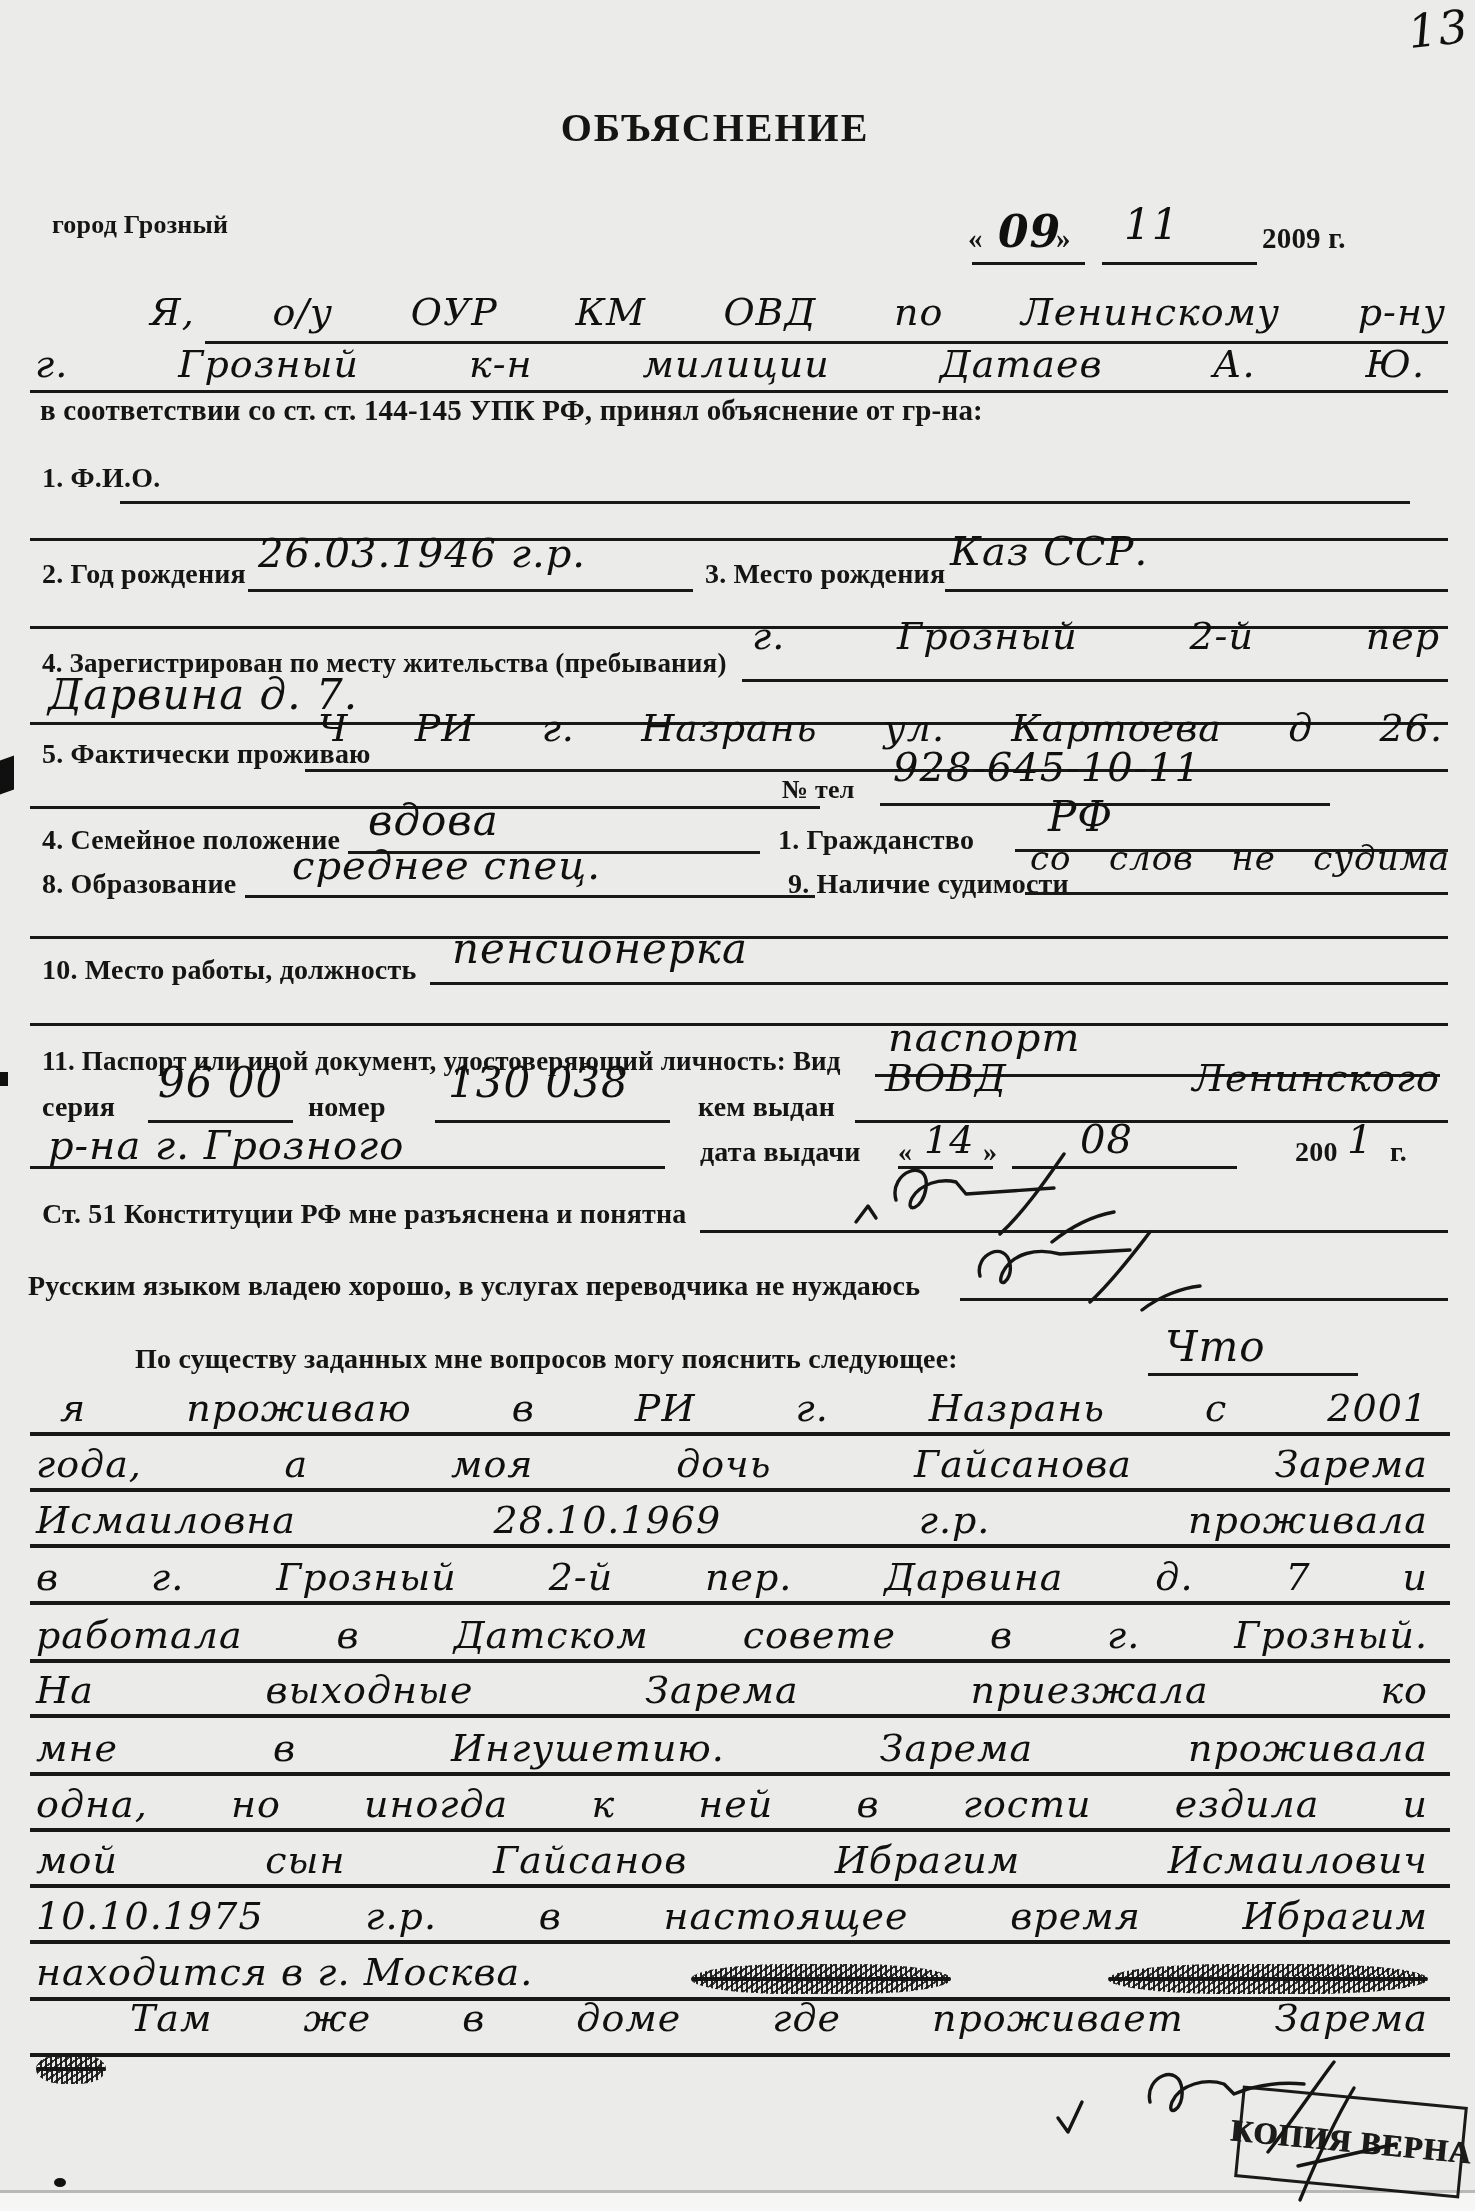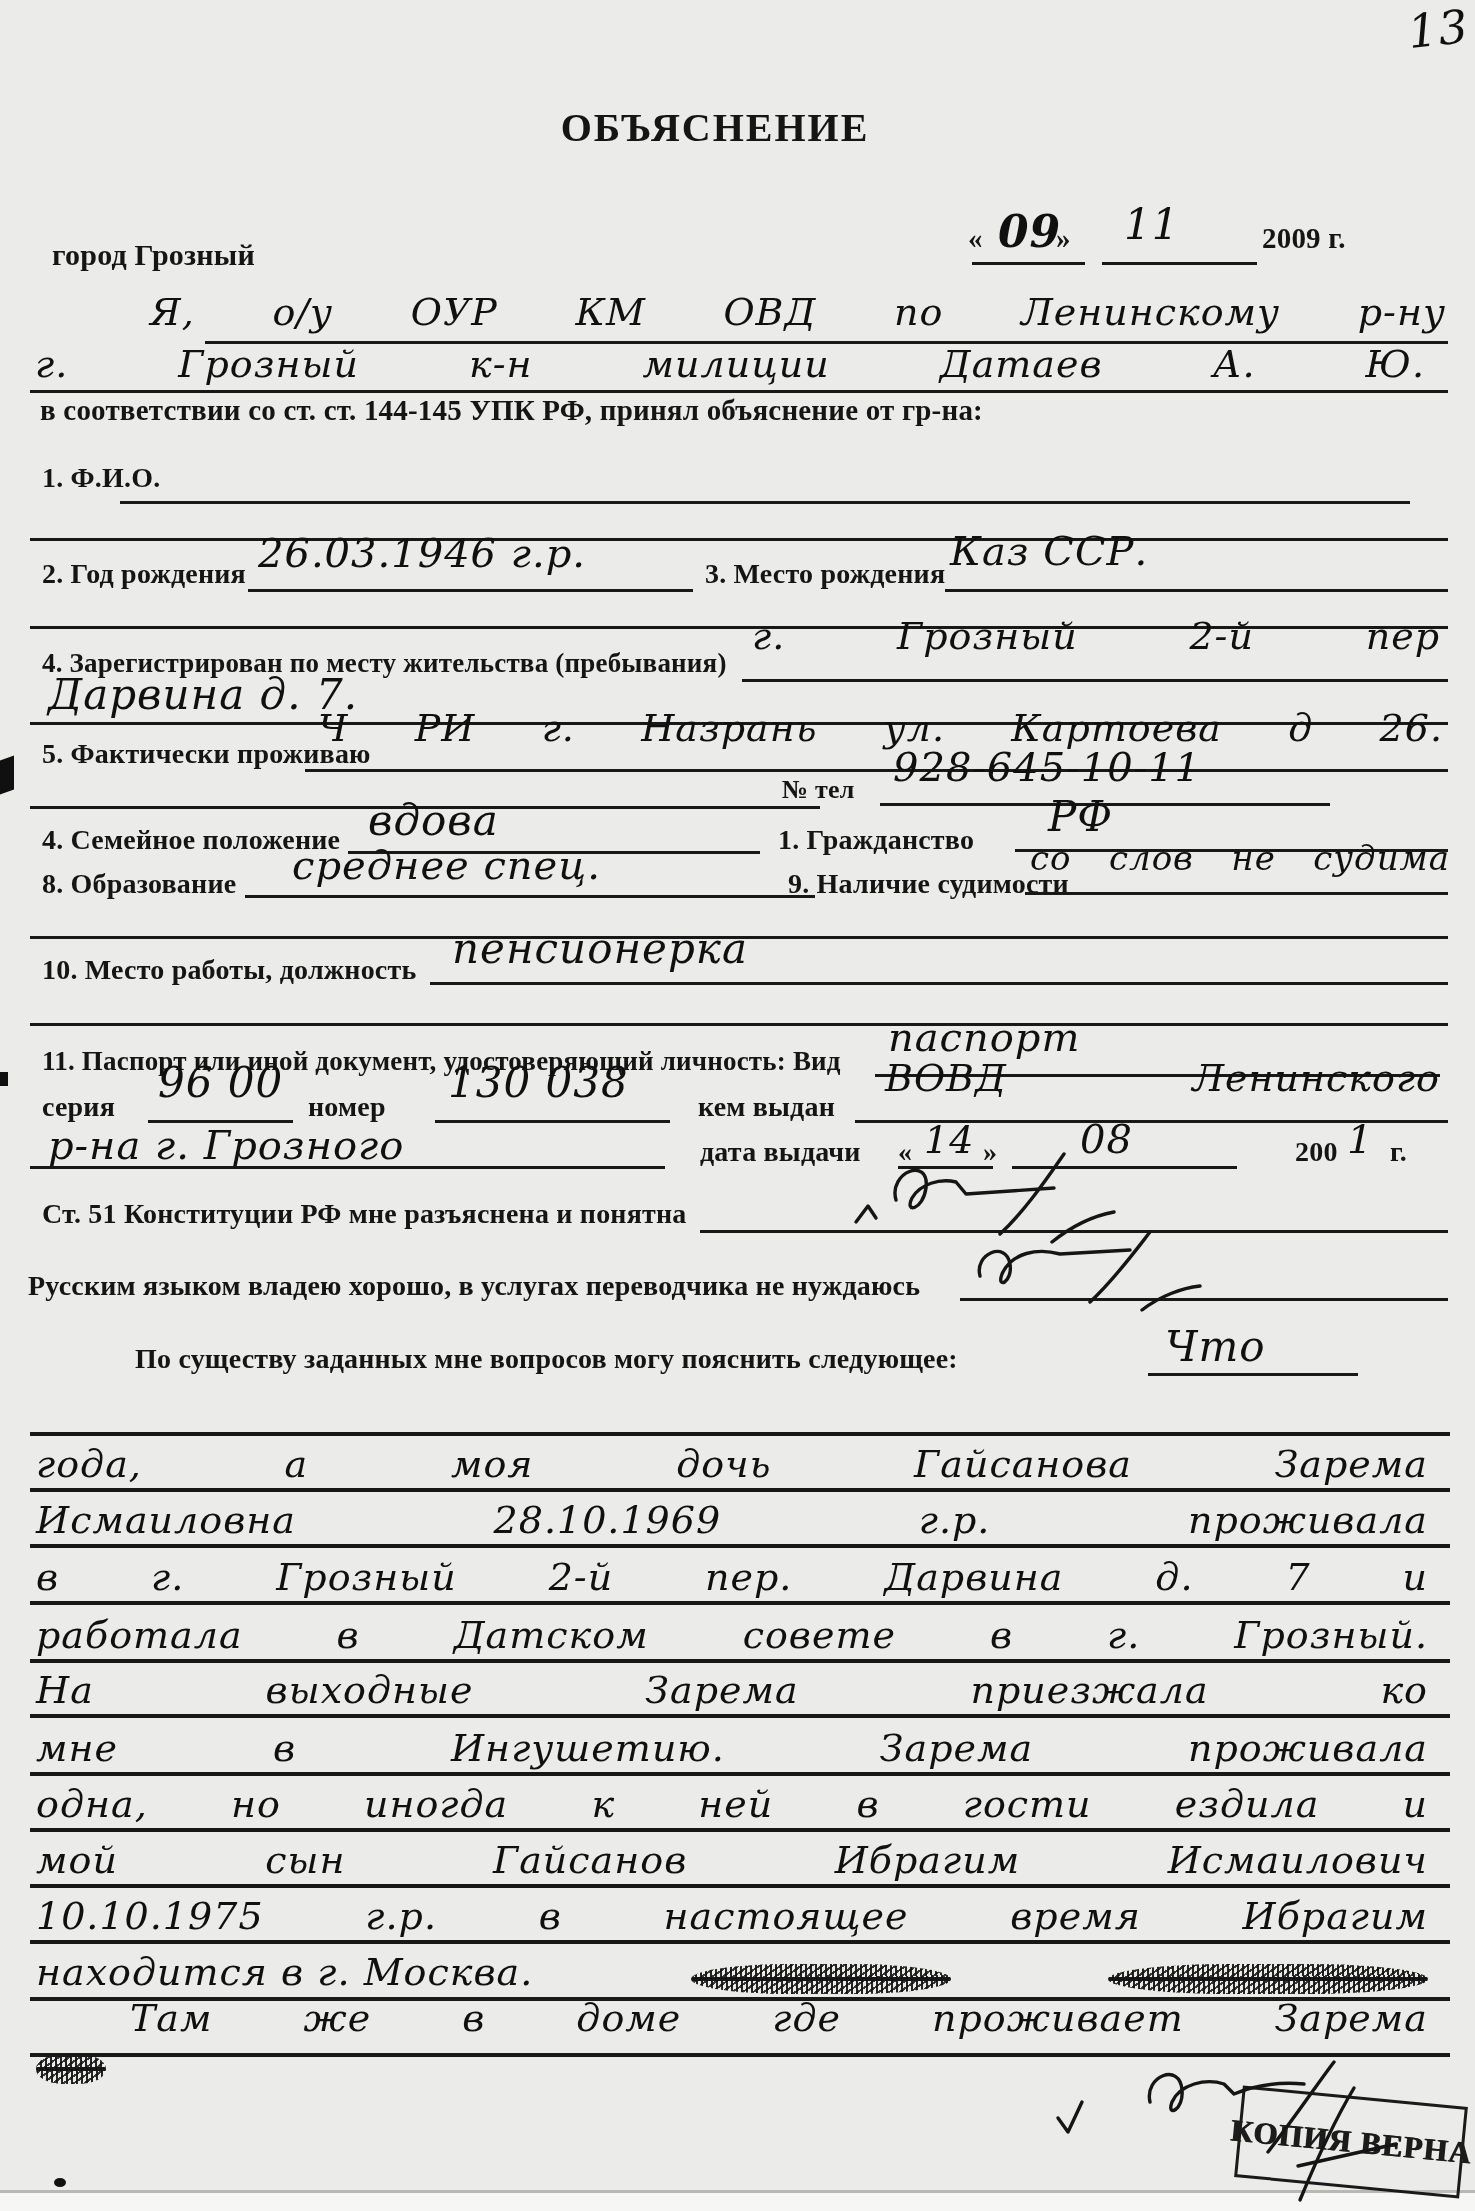--- a/index.html
+++ b/index.html
@@ -49,21 +49,21 @@
 </style>
 </head>
 <body>
 
 <div class="page">
 
   <div class="hw" style="left:1408px;top:2px;font-size:46px;transform:rotate(-6deg);">13</div>
 
   <div class="lbl" style="left:0;top:104px;width:1430px;text-align:center;font-size:40px;letter-spacing:2px;">ОБЪЯСНЕНИЕ</div>
 
-  <div class="lbl" style="left:52px;top:238px;font-size:30px;">город Грозный</div>
+  <div class="lbl" style="left:52px;top:210px;font-size:26px;">город Грозный</div>
   <span class="lbl" style="left:968px;top:222px;font-size:29px;">«</span>
   <span class="hw" style="left:998px;top:206px;font-size:44px;font-weight:bold;">09</span>
   <span class="lbl" style="left:1056px;top:222px;font-size:29px;">»</span>
   <span class="hw" style="left:1124px;top:200px;font-size:42px;">11</span>
   <span class="lbl" style="left:1262px;top:222px;font-size:29px;">2009 г.</span>
   <div class="rule" style="left:972px;top:262px;width:113px;"></div>
   <div class="rule" style="left:1102px;top:262px;width:155px;"></div>
 
   <div class="hwline" style="left:150px;top:290px;width:1296px;font-size:38px;">Я, о/у ОУР КМ ОВД по Ленинскому р-ну</div>
   <div class="rule" style="left:205px;top:341px;width:1243px;"></div>
@@ -156,20 +156,21 @@
   <div class="rule" style="left:960px;top:1298px;width:488px;"></div>
   <svg class="sig" style="left:950px;top:1222px;" width="330" height="90" viewBox="0 0 330 90">
     <path d="M30,54 c-6,-22 26,-36 30,-12 c3,18 -14,26 -8,10 c10,-22 36,-26 58,-20 l70,-4"></path>
     <path d="M140,80 c24,-22 46,-52 60,-70 m-8,78 c18,-14 40,-22 58,-24"></path>
   </svg>
 
   <div class="lbl" style="left:135px;top:1343px;">По существу заданных мне вопросов могу пояснить следующее:</div>
   <div class="hw" style="left:1165px;top:1322px;font-size:42px;">Что</div>
   <div class="rule" style="left:1148px;top:1373px;width:210px;"></div>
 
+  <div class="hwline" style="left:60px;top:1386px;width:1368px;font-size:38px;">я проживаю в РИ г. Назрань с 2001</div>
   <div class="rule thick" style="left:30px;top:1432px;width:1420px;"></div>
   <div class="hwline" style="left:36px;top:1442px;width:1392px;font-size:38px;">года, а моя дочь Гайсанова Зарема</div>
   <div class="rule thick" style="left:30px;top:1488px;width:1420px;"></div>
   <div class="hwline" style="left:36px;top:1498px;width:1392px;font-size:38px;">Исмаиловна 28.10.1969 г.р. проживала</div>
   <div class="rule thick" style="left:30px;top:1544px;width:1420px;"></div>
   <div class="hwline" style="left:36px;top:1555px;width:1392px;font-size:38px;">в г. Грозный 2-й пер. Дарвина д. 7 и</div>
   <div class="rule thick" style="left:30px;top:1601px;width:1420px;"></div>
   <div class="hwline" style="left:36px;top:1613px;width:1392px;font-size:38px;">работала в Датском совете в г. Грозный.</div>
   <div class="rule thick" style="left:30px;top:1659px;width:1420px;"></div>
   <div class="hwline" style="left:36px;top:1668px;width:1392px;font-size:38px;">На выходные Зарема приезжала ко</div>

